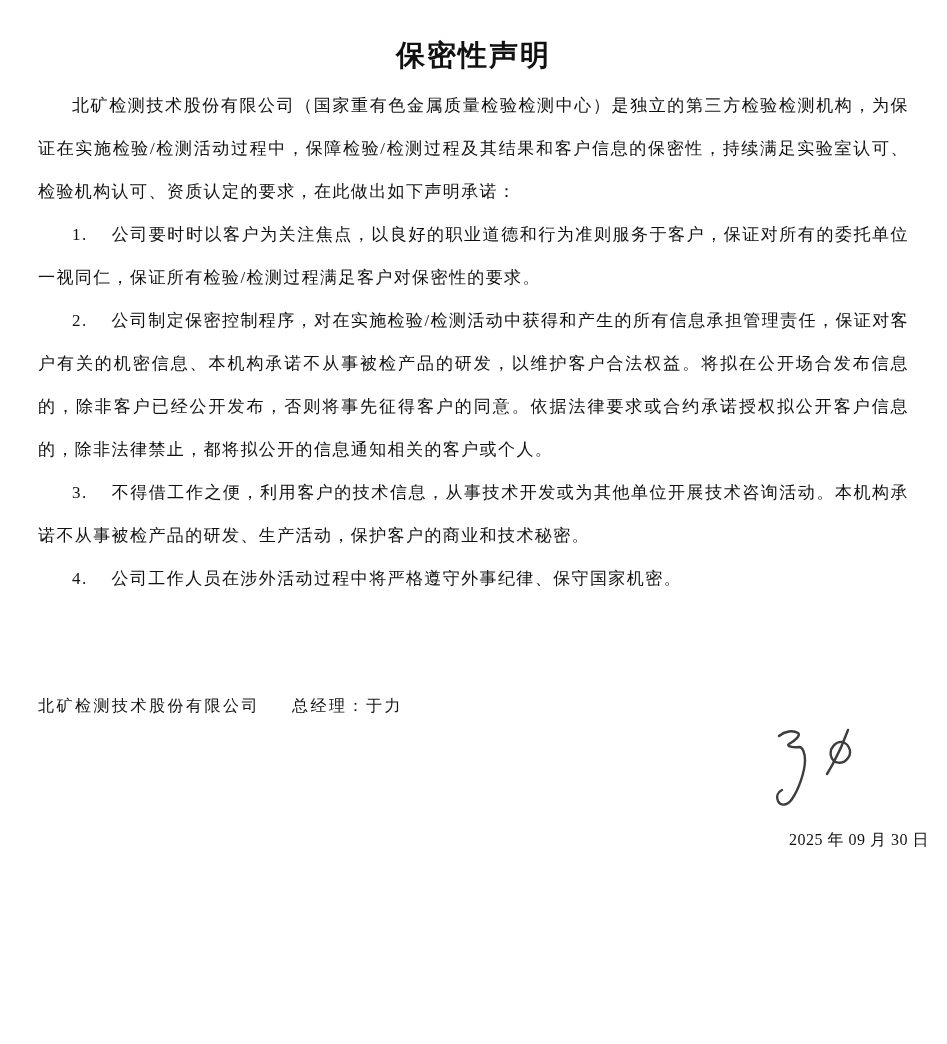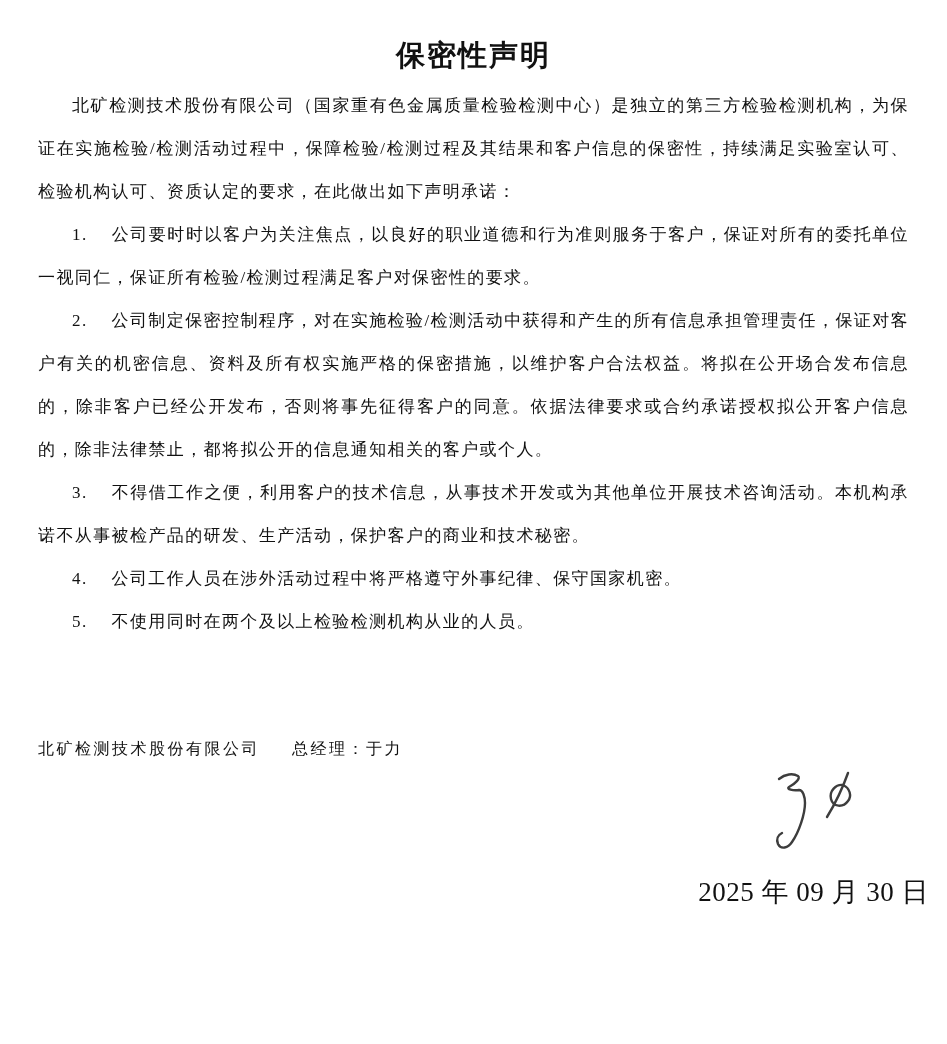--- a/index.html
+++ b/index.html
@@ -56,45 +56,43 @@
     height: 104px;
   }
   .sig-area svg {
     position: absolute;
     left: 730px;
     top: 0;
   }
   .date-row {
     text-align: right;
     margin-right: -20px;
-    font-size: 27px;
+    font-size: 16px;
     line-height: 28px;
     letter-spacing: 0.5px;
     white-space: nowrap;
-    margin-top: 9px;
   }
 </style>
 </head>
 <body>
 
 <div class="page">
 
   <h1 class="doc-title">保密性声明</h1>
 
   <p class="para">北矿检测技术股份有限公司（国家重有色金属质量检验检测中心）是独立的第三方检验检测机构，为保证在实施检验/检测活动过程中，保障检验/检测过程及其结果和客户信息的保密性，持续满足实验室认可、检验机构认可、资质认定的要求，在此做出如下声明承诺：</p>
 
   <p class="para"><span class="num">1.</span><span>公司要时时以客户为关注焦点，以良好的职业道德和行为准则服务于客户，保证对所有的委托单位一视同仁，保证所有检验/检测过程满足客户对保密性的要求。</span></p>
 
-  <p class="para"><span class="num">2.</span><span>公司制定保密控制程序，对在实施检验/检测活动中获得和产生的所有信息承担管理责任，保证对客户有关的机密信息、资料及所有权实施严格的保密措施，以维护客户合法权益。将拟在公开场合发布信息的，除非客户已经公开发布，否则将事先征得客户的同意。依据法律要求或合约承诺授权拟公开客户信息的，除非法律禁止，都将拟公开的信息通知相关的客户或个人。</span></p>
+  <p class="para"><span class="num">2.</span><span>公司制定保密控制程序，对在实施检验/检测活动中获得和产生的所有信息承担管理责任，保证对客户有关的机密信息、本机构承诺不从事被检产品的研发，以维护客户合法权益。将拟在公开场合发布信息的，除非客户已经公开发布，否则将事先征得客户的同意。依据法律要求或合约承诺授权拟公开客户信息的，除非法律禁止，都将拟公开的信息通知相关的客户或个人。</span></p>
 
   <p class="para"><span class="num">3.</span><span>不得借工作之便，利用客户的技术信息，从事技术开发或为其他单位开展技术咨询活动。本机构承诺不从事被检产品的研发、生产活动，保护客户的商业和技术秘密。</span></p>
 
   <p class="para"><span class="num">4.</span><span>公司工作人员在涉外活动过程中将严格遵守外事纪律、保守国家机密。</span></p>
 
-  <p class="para"><span class="num">5.</span><span>不使用同时在两个及以上检验检测机构从业的人员。</span></p>
 
 
   <div class="sig-row">
     <span>北矿检测技术股份有限公司</span><span class="sig-gap"></span><span>总经理：</span><span>于力</span>
   </div>
 
   <div class="sig-area">
     <svg width="120" height="104" viewBox="768 895 120 104" fill="none" stroke="#3d3d3d" stroke-width="2.4" stroke-linecap="round" stroke-linejoin="round">
       <path d="M 779 909
                C 785 904, 793 903, 798 906

